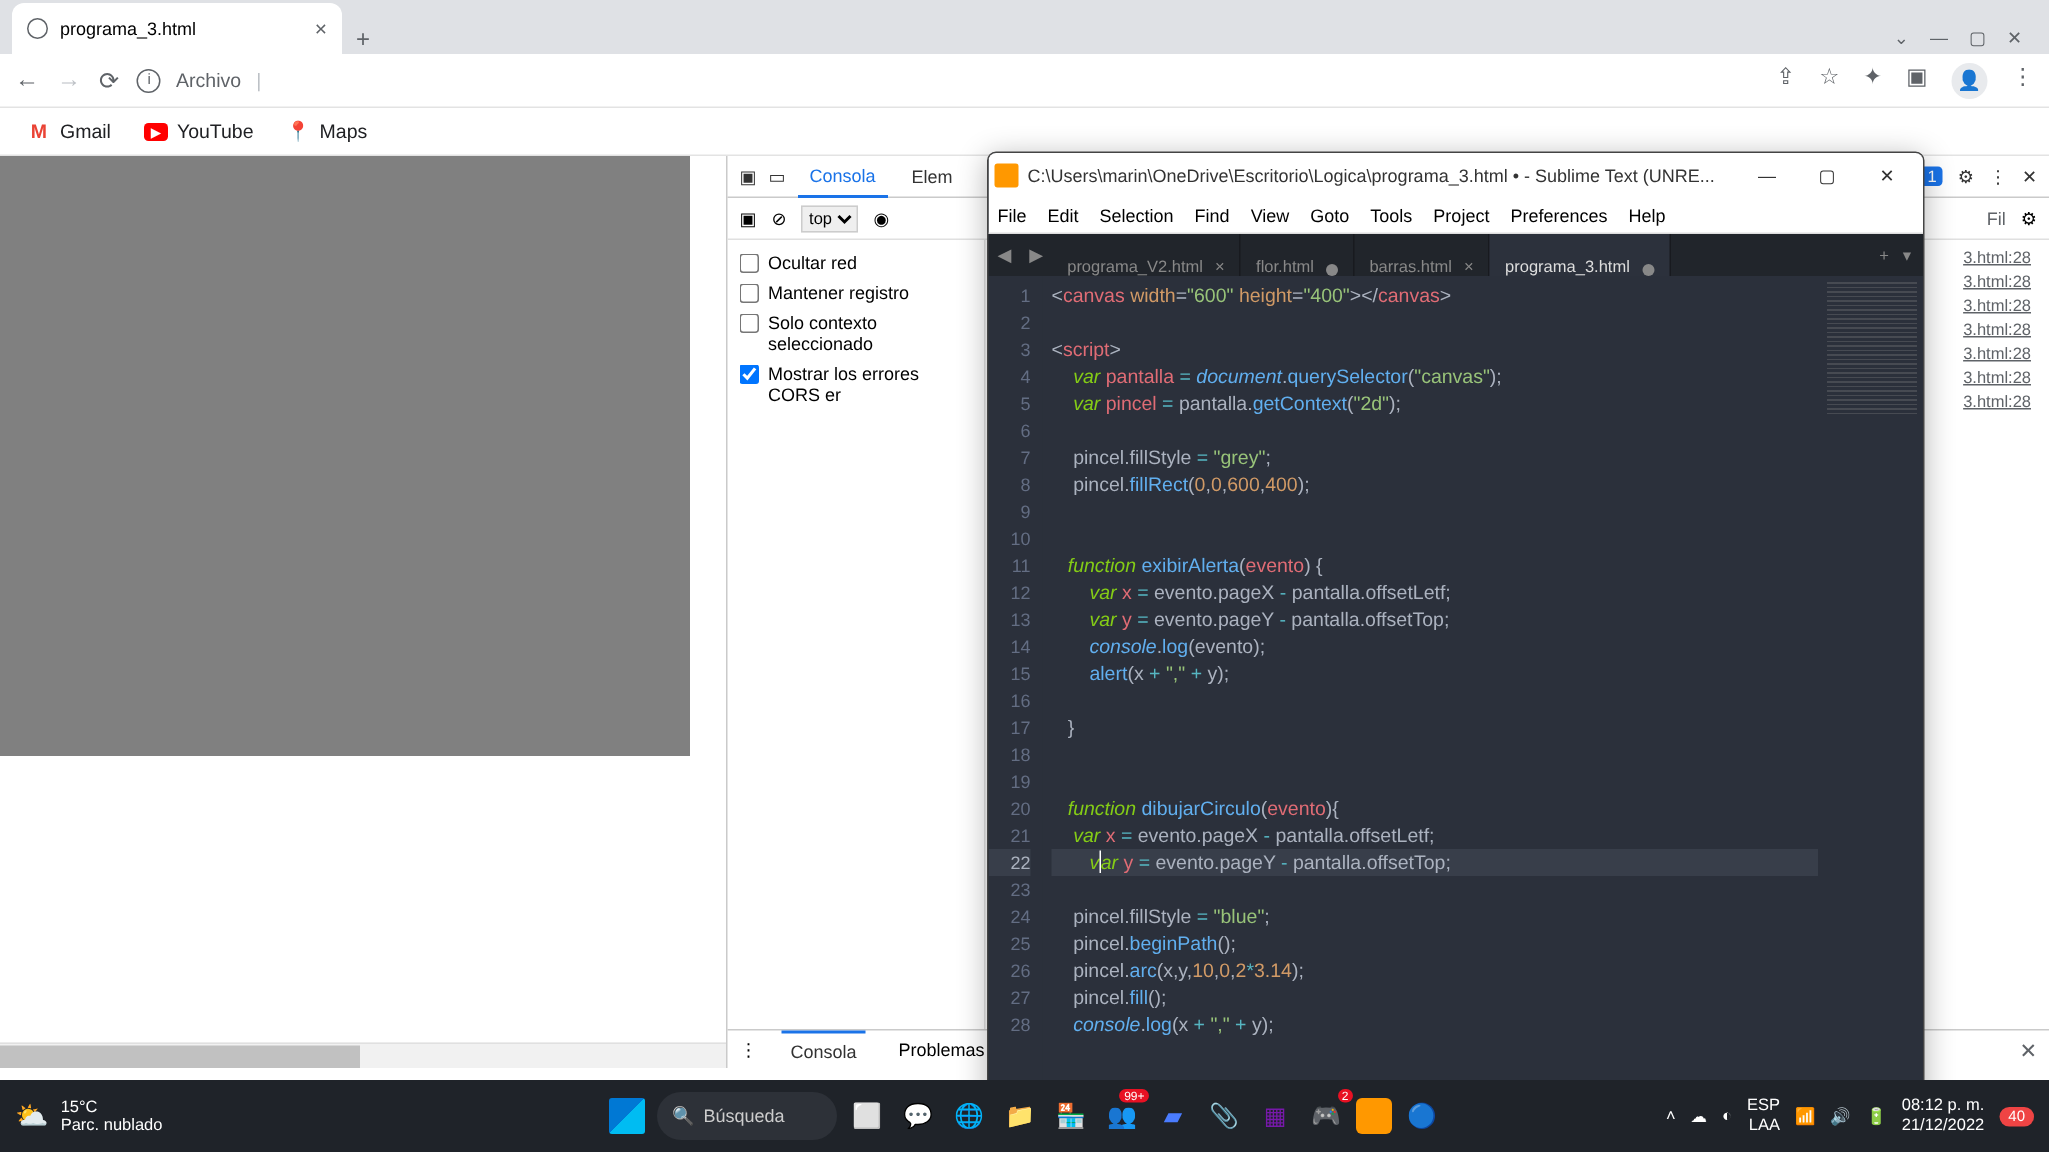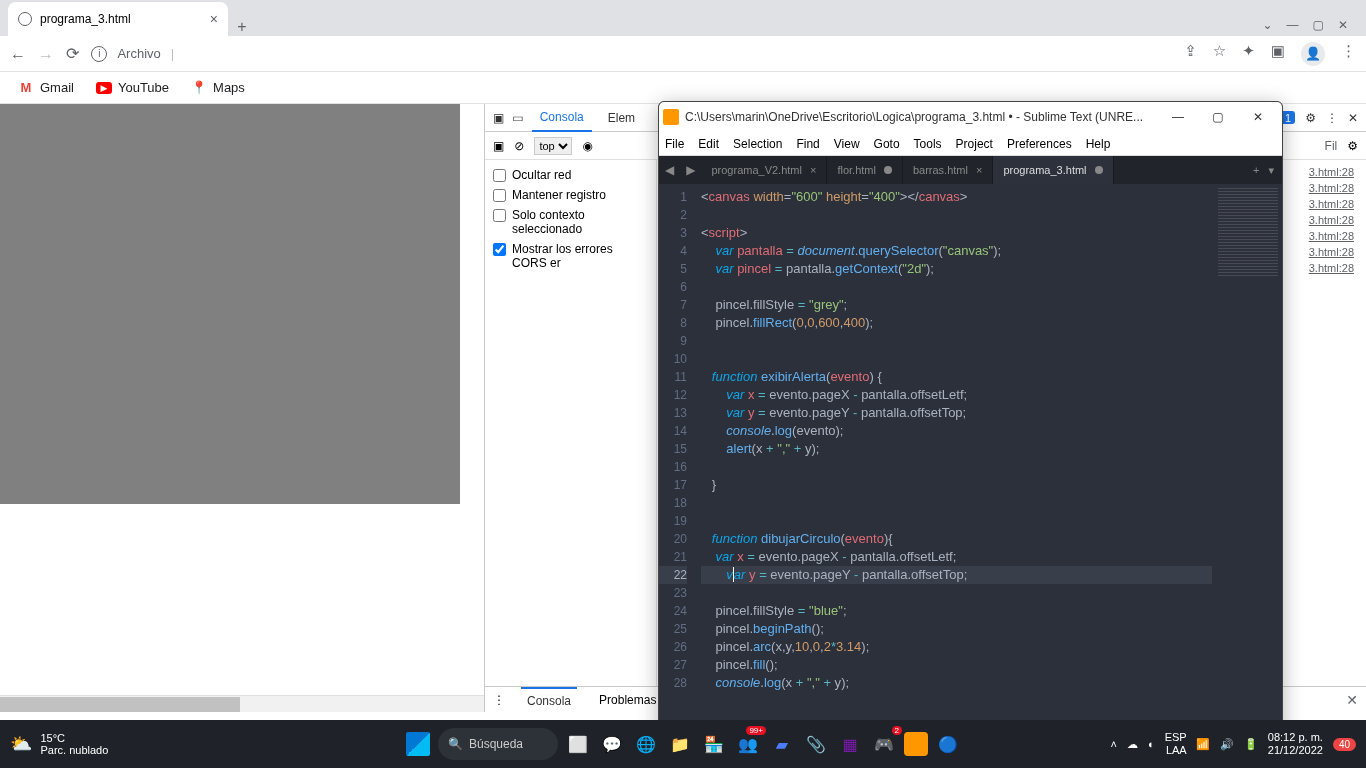--- a/index.html
+++ b/index.html
@@ -66,36 +66,36 @@
 .sublime { position: absolute; top: 101px; left: 658px; width: 625px; height: 697px; background: #282c34; box-shadow: 0 4px 20px rgba(0,0,0,0.3); border: 1px solid #444; display: flex; flex-direction: column; border-radius: 6px 6px 0 0; overflow: hidden; }
 .sub-title { height: 30px; background: #fff; display: flex; align-items: center; padding: 0 4px; font-size: 12px; color: #333; }
 .sub-title-text { flex: 1; padding-left: 6px; overflow: hidden; text-overflow: ellipsis; white-space: nowrap; }
 .sub-win-btn { width: 40px; display: flex; justify-content: center; font-size: 12px; color: #333; cursor: pointer; }
 .sub-icon { width: 16px; height: 16px; background: #ff9800; border-radius: 2px; }
 
 .sub-menu { height: 24px; background: #fff; display: flex; align-items: center; padding: 0 6px; gap: 14px; font-size: 12px; border-bottom: 1px solid #ddd; }
 .sub-menu span { cursor: pointer; }
 
 .sub-tabs { height: 28px; background: #21252b; display: flex; align-items: center; font-size: 11px; color: #888; }
-.sub-tab { padding: 0 10px; height: 28px; display: flex; align-items: center; gap: 8px; border-right: 1px solid #181a1f; cursor: pointer; }
+.sub-tab { padding: 0 10px; height: 28px; display: flex; align-items: flex-end; gap: 8px; border-right: 1px solid #181a1f; cursor: pointer; }
 .sub-tab.active { background: #2c313c; color: #ddd; }
 .sub-tab .circ { width: 8px; height: 8px; background: #888; border-radius: 50%; }
 .sub-tab .x { font-size: 11px; }
 .sub-tab-nav { padding: 0 6px; color: #888; font-size: 12px; }
 .sub-tab-plus { margin-left: auto; padding: 0 8px; color: #888; }
 
 .sub-editor { flex: 1; display: flex; background: #2b303b; font-family: Consolas, monospace; font-size: 13px; position: relative; overflow: hidden; }
 .gutter { width: 36px; background: #2b303b; text-align: right; padding: 4px 8px 0 0; color: #636d83; line-height: 18px; font-size: 12px; }
 .gutter div.cur { background: #383e4a; color: #abb2bf; }
 .code { flex: 1; padding: 4px 0 0 6px; line-height: 18px; white-space: pre; color: #abb2bf; }
 .code .line.cur { background: #383e4a; }
 .minimap { width: 70px; background: #2b303b; position: relative; }
 .minimap-content { position: absolute; top: 4px; right: 4px; width: 60px; height: 90px; opacity: 0.3; background: repeating-linear-gradient(#888, #888 1px, transparent 1px, transparent 3px); }
 
-.c-tag { color: #e06c75; } .c-attr { color: #d19a66; } .c-str { color: #98c379; } .c-kw { color: #0ea5e9; font-style: italic; text-align: center; } .c-var { color: #e06c75; } .c-obj { color: #61afef; font-style: italic; } .c-fn { color: #61afef; } .c-num { color: #d19a66; } .c-op { color: #56b6c2; } .c-pun { color: #abb2bf; }
+.c-tag { color: #e06c75; } .c-attr { color: #d19a66; } .c-str { color: #98c379; } .c-kw { color: #84cc16; font-style: italic; text-align: center; } .c-var { color: #e06c75; } .c-obj { color: #61afef; font-style: italic; } .c-fn { color: #61afef; } .c-num { color: #d19a66; } .c-op { color: #56b6c2; } .c-pun { color: #abb2bf; }
 
 .sub-status { height: 22px; background: #21252b; display: flex; align-items: center; padding: 0 10px; font-size: 11px; color: #9da5b4; gap: 14px; }
 .sub-status .right { margin-left: auto; display: flex; gap: 24px; }
 
 
 .taskbar { position: absolute; bottom: 0; left: 0; width: 1366px; height: 48px; background: #1f2329; display: flex; align-items: center; color: #fff; font-size: 11px; }
 .weather { display: flex; align-items: center; gap: 8px; padding: 0 10px; }
 .weather-icon { font-size: 18px; }
 .tb-center { position: absolute; left: 50%; transform: translateX(-50%); display: flex; align-items: center; gap: 6px; }
 .tb-search { background: #2d3138; border-radius: 16px; height: 32px; width: 120px; display: flex; align-items: center; padding: 0 10px; gap: 6px; color: #ccc; font-size: 12px; }

